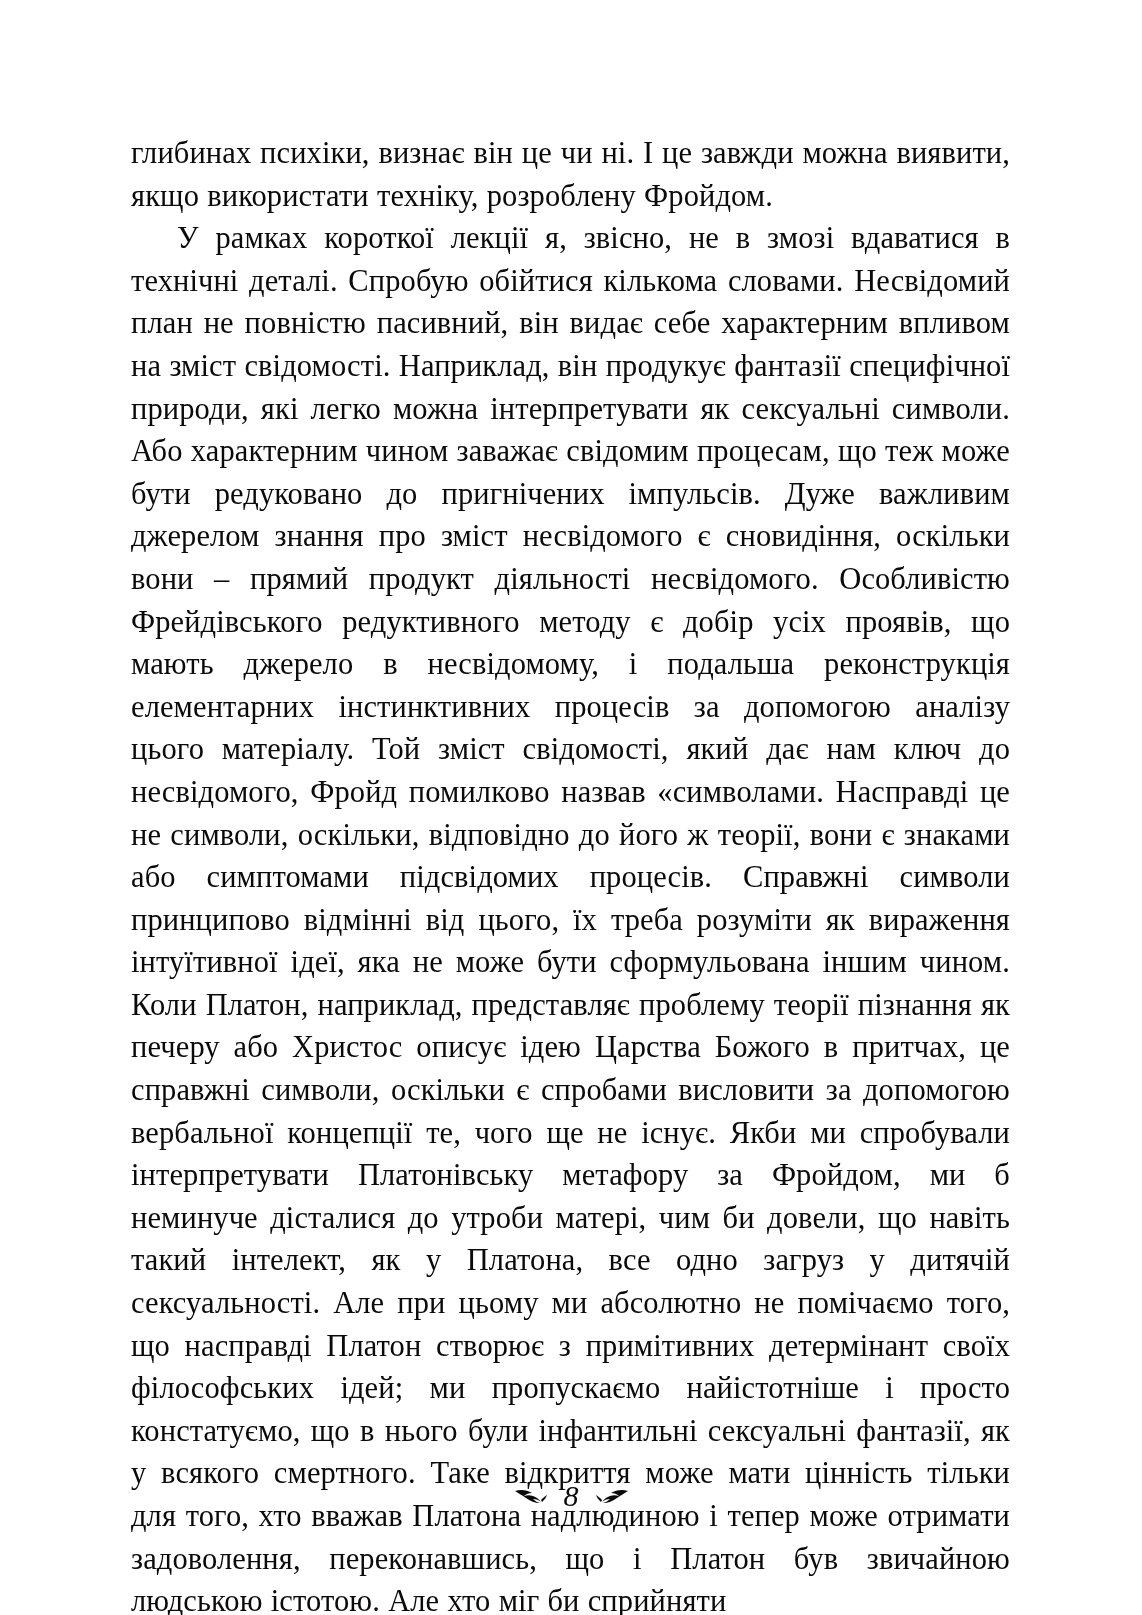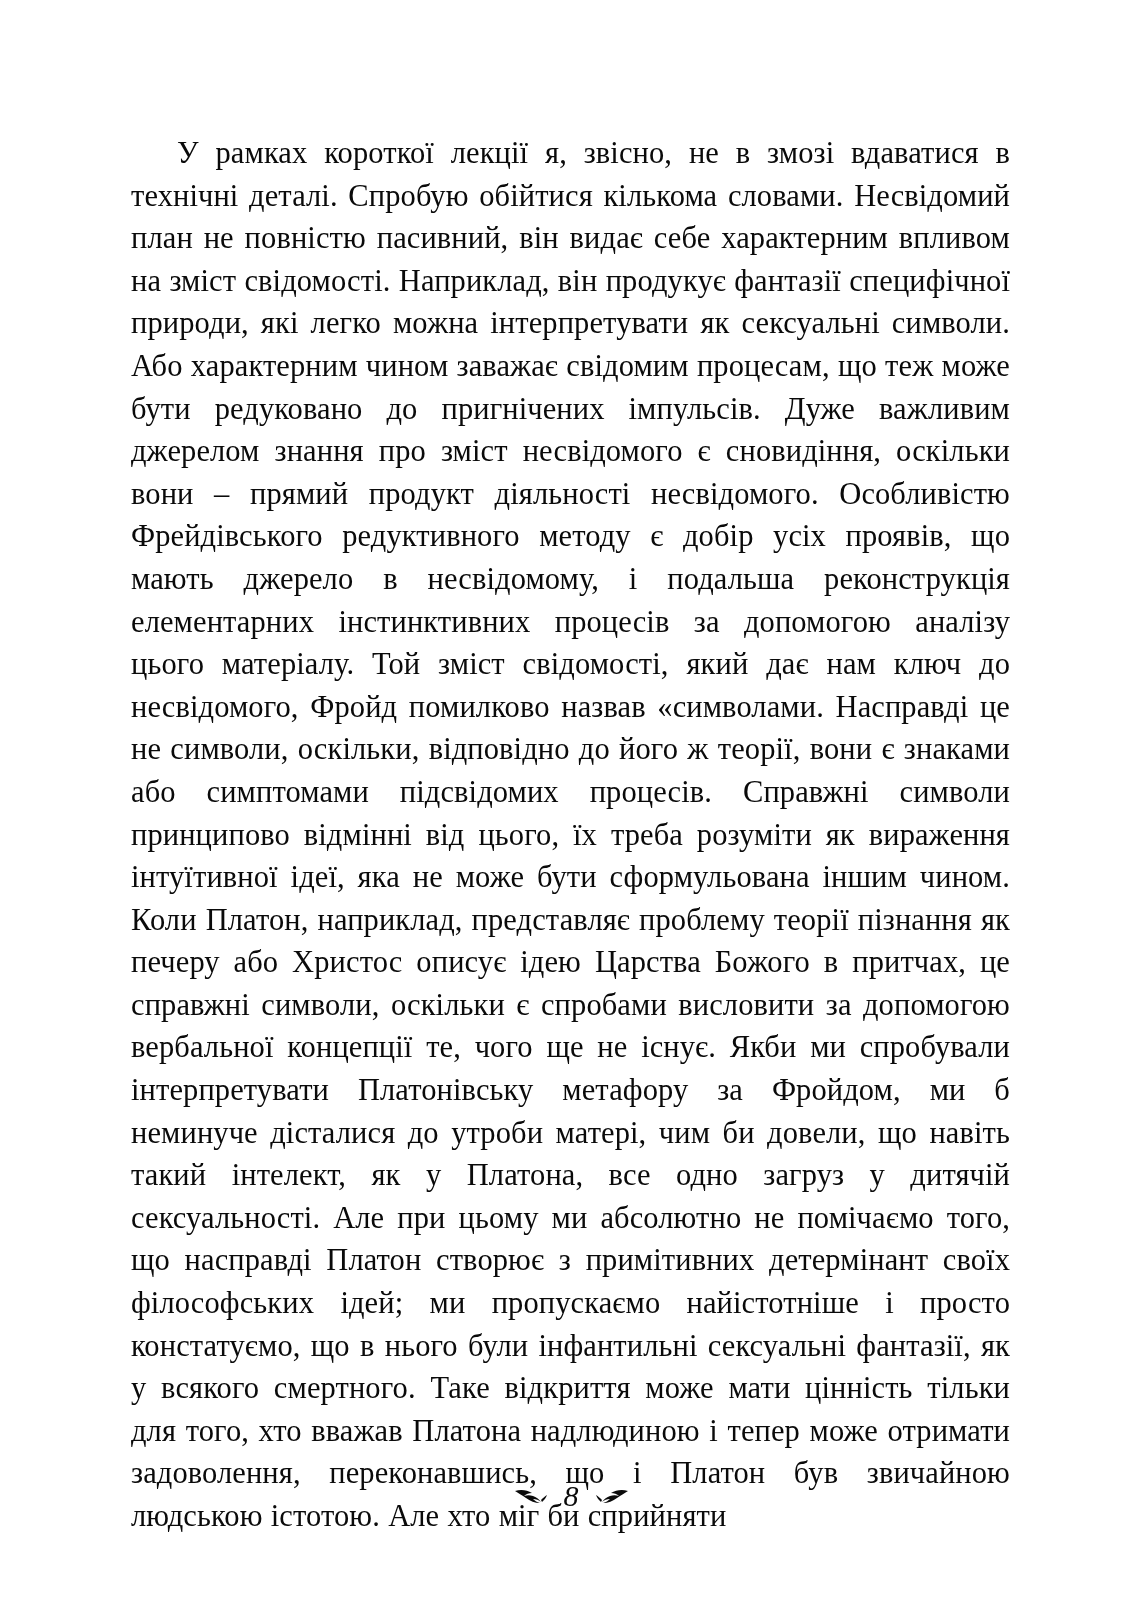--- a/index.html
+++ b/index.html
@@ -84,20 +84,21 @@
   .ornament.left { margin-right: 12px; }
   .ornament.right { margin-left: 12px; }
 </style>
 </head>
 <body>
 
 <div class="page">
 
   <div class="text-block">
 
+    <p class="para">глибинах психіки, визнає він це чи ні. І це завжди можна виявити, якщо використати техніку, розроблену Фройдом.</p>
 
     <p class="para indent">У рамках короткої лекції я, звісно, не в змозі вдаватися в технічні деталі. Спробую обійтися кількома словами. Несвідомий план не повністю пасивний, він видає себе характерним впливом на зміст свідомості. Наприклад, він продукує фантазії специфічної природи, які легко можна інтерпретувати як сексуальні символи. Або характерним чином заважає свідомим процесам, що теж може бути редуковано до пригнічених імпульсів. Дуже важливим джерелом знання про зміст несвідомого є сновидіння, оскільки вони – прямий продукт діяльності несвідомого. Особливістю Фрейдівського редуктивного методу є добір усіх проявів, що мають джерело в несвідомому, і подальша реконструкція елементарних інстинктивних процесів за допомогою аналізу цього матеріалу. Той зміст свідомості, який дає нам ключ до несвідомого, Фройд помилково назвав «символами. Насправді це не символи, оскільки, відповідно до його ж теорії, вони є знаками або симптомами підсвідомих процесів. Справжні символи принципово відмінні від цього, їх треба розуміти як вираження інтуїтивної ідеї, яка не може бути сформульована іншим чином. Коли Платон, наприклад, представляє проблему теорії пізнання як печеру або Христос описує ідею Царства Божого в притчах, це справжні символи, оскільки є спробами висловити за допомогою вербальної концепції те, чого ще не існує. Якби ми спробували інтерпретувати Платонівську метафору за Фройдом, ми б неминуче дісталися до утроби матері, чим би довели, що навіть такий інтелект, як у Платона, все одно загруз у дитячій сексуальності. Але при цьому ми абсолютно не помічаємо того, що насправді Платон створює з примітивних детермінант своїх філософських ідей; ми пропускаємо найістотніше і просто констатуємо, що в нього були інфантильні сексуальні фантазії, як у всякого смертного. Таке відкриття може мати цінність тільки для того, хто вважав Платона надлюдиною і тепер може отримати задоволення, переконавшись, що і Платон був звичайною людською істотою. Але хто міг би сприйняти</p>
 
   </div>
 
   <div class="footer">
 
     <span class="ornament left">
       <svg viewBox="0 0 34 24" xmlns="http://www.w3.org/2000/svg" aria-hidden="true">
         <path fill="currentColor" d="M1 7 C7 5, 13 6, 18 9 C15 9, 12 10, 10 12 C13 11, 16 11, 19 12

